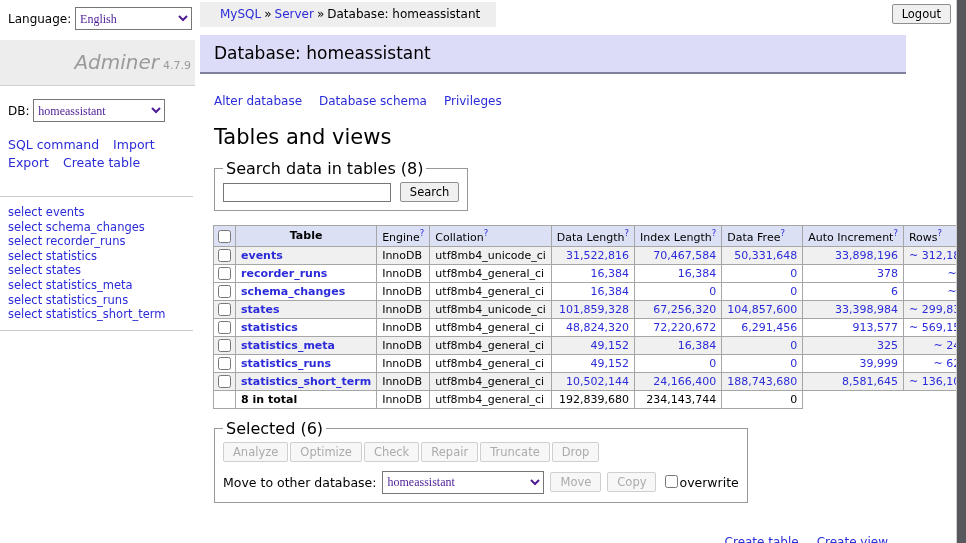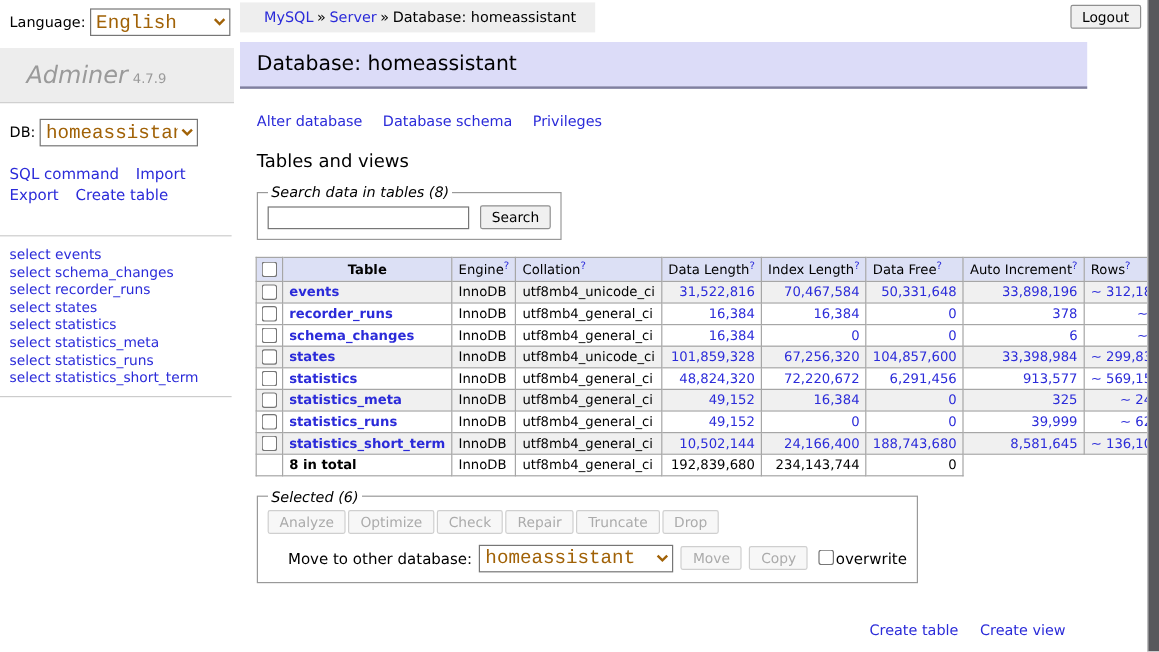--- a/index.html
+++ b/index.html
@@ -12,48 +12,48 @@
   a { color:#2b2bd9; text-decoration:none; cursor:pointer; }
 
   
   #scrollbar { position:absolute; right:0; top:0; width:9px; height:543px;
     background:#58585c; border-left:1px solid #cfcfcf; }
 
   
   #sidebar { position:absolute; left:0; top:0; width:195px; }
   .lang-row { padding:7px 0 0 8px; }
   .lang-row select { width:115px; }
-  select { font-family:Liberation Mono, monospace; font-size:16px; border:1px solid #767676;
-    background:#fff; height:21px; color:#a16207; }
+  select { font-family:Liberation Serif, serif; font-size:12px; border:1px solid #767676;
+    background:#fff; height:21px; color:#4c1d95; }
   h1.logo { background:#ededed; border-bottom:1px solid #d0d0d0; margin:10px 0 0;
-    padding:10px 22px 11px; font-size:20px; font-style:italic; font-weight:normal; color:#9a9a9a; }
+    padding:10px 4px 11px; font-size:20px; font-style:italic; font-weight:normal; color:#9a9a9a;text-align:right; }
   h1.logo .version { font-size:11px; font-style:normal; color:#9a9a9a; margin-left:4px; }
   .db-row { margin:13px 0 0 8px; }
   .db-row select { width:130px; }
   .side-actions { margin:14px 0 24px 8px; line-height:18px; font-size:12.5px; }
   .side-actions a { margin-right:14px; white-space:nowrap; }
   hr.side { border:0; border-top:1px solid #ccc; margin:6px 0; width:193px; }
   ul.table-links { list-style:none; margin:8px 0; padding:0 0 0 8px;
     font-size:11.5px; line-height:14.6px; }
 
   
   #main { position:absolute; left:200px; top:0; width:706px; }
   .breadcrumb { display:inline-block; background:#eee; padding:5px 16px 6px 20px;
     margin-top:2px; font-size:12px; }
   .breadcrumb .sep { color:#000; margin:0 3px; }
   #logout-btn { position:absolute; top:4px; right:15px; }
   h2.page-title { background:#dcdcf8; border-bottom:2px solid #80809f; margin:8px 0 0;
     padding:8px 0 9px 14px; font-size:17px; font-weight:normal; }
   .db-links { margin:20px 0 0 14px; }
   .db-links a { margin-right:17px; }
-  h3.section { font-size:15px; font-weight:normal; margin:17px 0 0 14px; }
+  h3.section { font-size:21px; font-weight:normal; margin:17px 0 0 14px; }
 
   fieldset { display:inline-block; border:1px solid #999; margin:10px 0 0 14px;
     padding:4px 8px 8px; }
-  legend { font-size:12px; padding:0 3px;font-style:italic; }
+  legend { font-size:16px; padding:0 3px; }
   input[type=text] { width:160px; height:15px; border:1px solid #767676;
     font-family:inherit; font-size:12px; padding:1px 3px; }
   button { font-family:inherit; font-size:11.5px; color:#000; background:#f0f0f0;
     border:1px solid #8f8f8f; border-radius:2px; padding:2px 9px; cursor:pointer; }
   button:disabled { color:#ababab; border-color:#cfcfcf; background:#f7f7f7; cursor:default; }
   .search-box input[type=text] { margin-right:5px; }
 
   table.tables { border-collapse:collapse; margin:14px 0 0 13px; font-size:11px; }
   .tables th, .tables td { border:1px solid #a6a6a6; padding:2px 5px; white-space:nowrap; height:13px; }
   .tables th { background:#dce0f5; font-weight:normal; text-align:left; }
@@ -61,21 +61,21 @@
   .tables td.num { text-align:right; }
   .tables tr.shaded td { background:#f0f0f0; }
   .tables td a.tbl { font-weight:bold; }
   sup.help { color:#2b2bd9; font-size:8.5px; }
   .checkbox-cell { text-align:center; padding:1px 3px !important; width:15px; }
   input[type=checkbox] { width:13px; height:13px; margin:0 1px; vertical-align:middle; }
   tr.total td { background:#fff; }
   tr.total td.name { font-weight:bold; }
   td.no-border { border:none !important; background:#fff !important; }
 
-  .move-row { margin-top:9px; display:flex; align-items:center; font-size:12.5px;margin-left:17px; }
+  .move-row { margin-top:9px; display:flex; align-items:center; font-size:12.5px; }
   .move-row select { width:160px; margin-left:6px; }
   .move-row button { margin-left:6px; }
   .move-row .ovw { margin-left:8px; display:flex; }
   .btn-row button { margin-right:2px; }
 
   .create-links { margin:32px 0 0 14px;text-align:right; }
   .create-links a { margin-right:18px; }
 </style>
 </head>
 <body>
@@ -96,22 +96,22 @@
   </div>
   <div class="side-actions">
     <a>SQL command</a><a>Import</a><br>
     <a>Export</a><a>Create table</a>
   </div>
   <hr class="side">
   <ul class="table-links">
       <li><a>select events</a></li>
       <li><a>select schema_changes</a></li>
       <li><a>select recorder_runs</a></li>
+      <li><a>select statistics</a></li>
       <li><a>select states</a></li>
-      <li><a>select statistics</a></li>
       <li><a>select statistics_meta</a></li>
       <li><a>select statistics_runs</a></li>
       <li><a>select statistics_short_term</a></li>
     </ul>
   <hr class="side">
 </div>
 
 <div id="main">
   <span class="breadcrumb">
     <a>MySQL</a><span class="sep">»</span><a>Server</a><span class="sep">»</span><span>Database: homeassistant</span>

